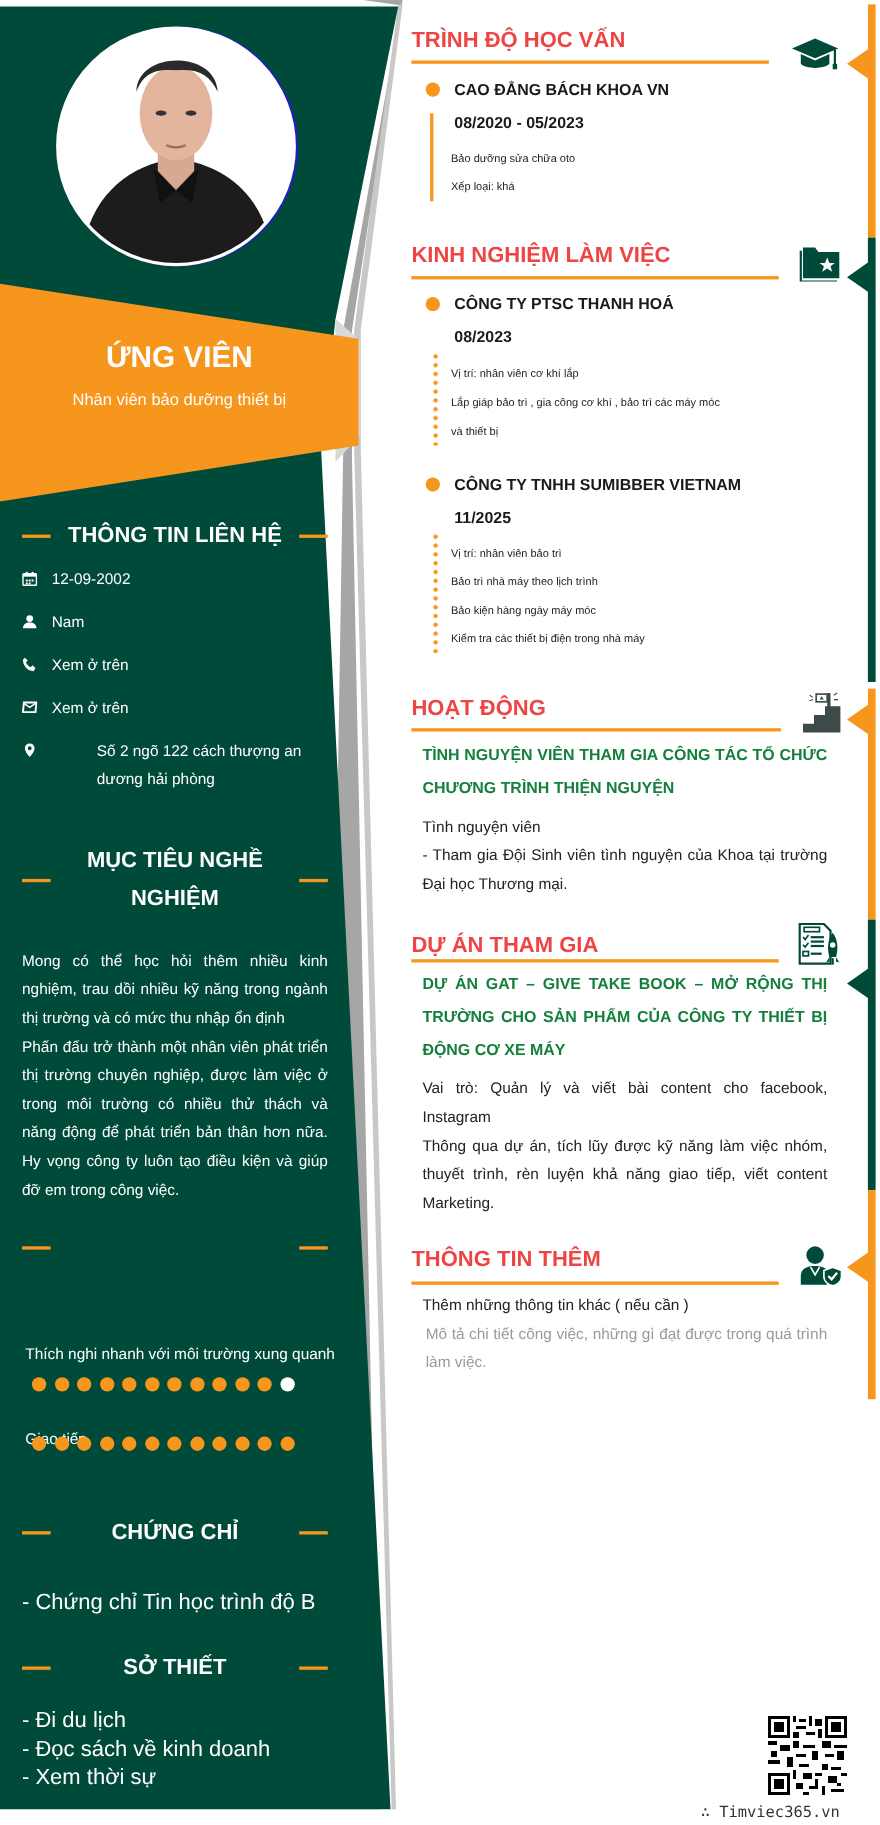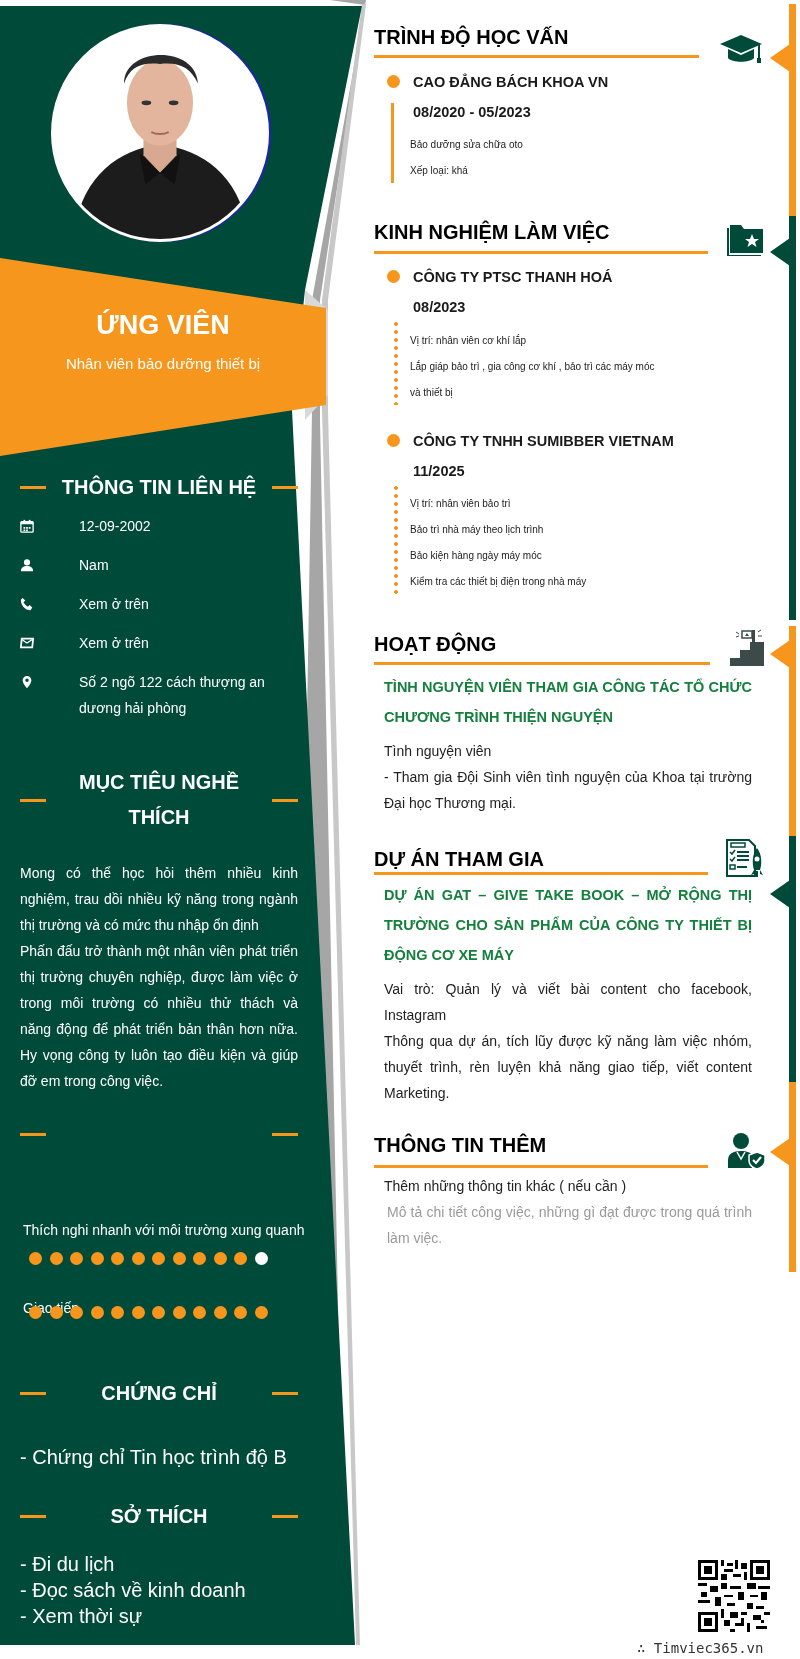--- a/index.html
+++ b/index.html
@@ -31,42 +31,42 @@
     justify-content: space-between;
   }
   .side-heading .dash { width: 26px; height: 3px; background: #f7961d; flex: none; }
   .side-heading .txt {
     color: #ffffff; font-weight: bold; font-size: 20px; text-align: center; flex: 1;
     line-height: 35px;
   }
 
   .contact-row {
     position: absolute; left: 20px; width: 280px; display: flex; align-items: flex-start;
-    color: #ffffff; font-size: 14px; line-height: 26px; gap: 32px;
+    color: #ffffff; font-size: 14px; line-height: 26px;
   }
   .contact-row .ico { width: 27px; flex: none; display: flex; align-items: center; height: 26px; }
   .contact-row .ico svg { width: 14px; height: 14px; fill: #ffffff; }
 
   .side-text {
     position: absolute; left: 20px; width: 278px; color: #ffffff; font-size: 14px;
     line-height: 26px; text-align: justify;
   }
 
   .skill-label { position: absolute; left: 23px; color: #ffffff; font-size: 14px; }
   .dots { position: absolute; left: 29px; display: flex; gap: 7.5px; }
   .dot { width: 13px; height: 13px; border-radius: 50%; background: #f7961d; }
   .dot.empty { background: #ffffff; }
 
   .side-list { position: absolute; left: 20px; color: #ffffff; font-size: 20px; line-height: 26px; }
 
   
   .right-strip { position: absolute; left: 789px; width: 7px; }
 
   .sec-title {
-    position: absolute; left: 374px; font-size: 20px; font-weight: bold; color: #000000;
+    position: absolute; left: 374px; font-size: 20px; font-weight: bold; color: #ef4444;
   }
   .sec-rule { position: absolute; left: 374px; height: 3px; background: #f7961d; }
   .sec-icon { position: absolute; width: 46px; height: 40px; }
   .sec-arrow {
     position: absolute; left: 770px; width: 0; height: 0;
     border-top: 14px solid transparent; border-bottom: 14px solid transparent;
     border-right: 20px solid #f7961d;
   }
   .sec-arrow.green { border-right-color: #004a3a; }
 
@@ -170,26 +170,26 @@
       </svg>
   </span>
   <span>Xem ở trên</span>
 </div>
 <div class="contact-row" style="top:669px;">
   <span class="ico">
     <svg viewBox="0 0 16 16">
         <path d="M8 1a5 5 0 0 0-5 5c0 4 5 9 5 9s5-5 5-9a5 5 0 0 0-5-5zm0 7a2 2 0 1 1 0-4 2 2 0 0 1 0 4z"></path>
       </svg>
   </span>
-  <span style="width:250px;">Số 2 ngõ 122 cách thượng an dương hải phòng</span>
+  <span style="width:250px;margin-left:41px;">Số 2 ngõ 122 cách thượng an dương hải phòng</span>
 </div>
 
 <div class="side-heading" style="top:765px;">
   <span class="dash"></span>
-  <span class="txt" style="padding:0 30px;">MỤC TIÊU NGHỀ THÍCH</span>
+  <span class="txt" style="padding:0 30px;">MỤC TIÊU NGHỀ NGHIỆM</span>
   <span class="dash"></span>
 </div>
 <div class="side-text" style="top:860px;">Mong có thể học hỏi thêm nhiều kinh nghiệm, trau dồi nhiều kỹ năng trong ngành thị trường và có mức thu nhập ổn định</div>
 <div class="side-text" style="top:938px;">Phấn đấu trở thành một nhân viên phát triển thị trường chuyên nghiệp, được làm việc ở trong môi trường có nhiều thử thách và năng động để phát triển bản thân hơn nữa. Hy vọng công ty luôn tạo điều kiện và giúp đỡ em trong công việc.</div>
 
 <div class="side-heading" style="top:1133px;">
   <span class="dash"></span>
   <span class="dash"></span>
 </div>
 <div class="skill-label" style="top:1222px;">Thích nghi nhanh với môi trường xung quanh</div>
@@ -225,21 +225,21 @@
 
 <div class="side-heading" style="top:1376px;">
   <span class="dash"></span>
   <span class="txt">CHỨNG CHỈ</span>
   <span class="dash"></span>
 </div>
 <div class="side-list" style="top:1444px;">- Chứng chỉ Tin học trình độ B</div>
 
 <div class="side-heading" style="top:1499px;">
   <span class="dash"></span>
-  <span class="txt">SỞ THÍCH</span>
+  <span class="txt">SỞ THIẾT</span>
   <span class="dash"></span>
 </div>
 <div class="side-list" style="top:1551px;">
   <div>- Đi du lịch</div>
   <div>- Đọc sách về kinh doanh</div>
   <div>- Xem thời sự</div>
 </div>
 
 <div class="right-strip" style="top:4px;height:212px;background:#f7961d;"></div>
 <div class="right-strip" style="top:216px;height:404px;background:#004a3a;"></div>

